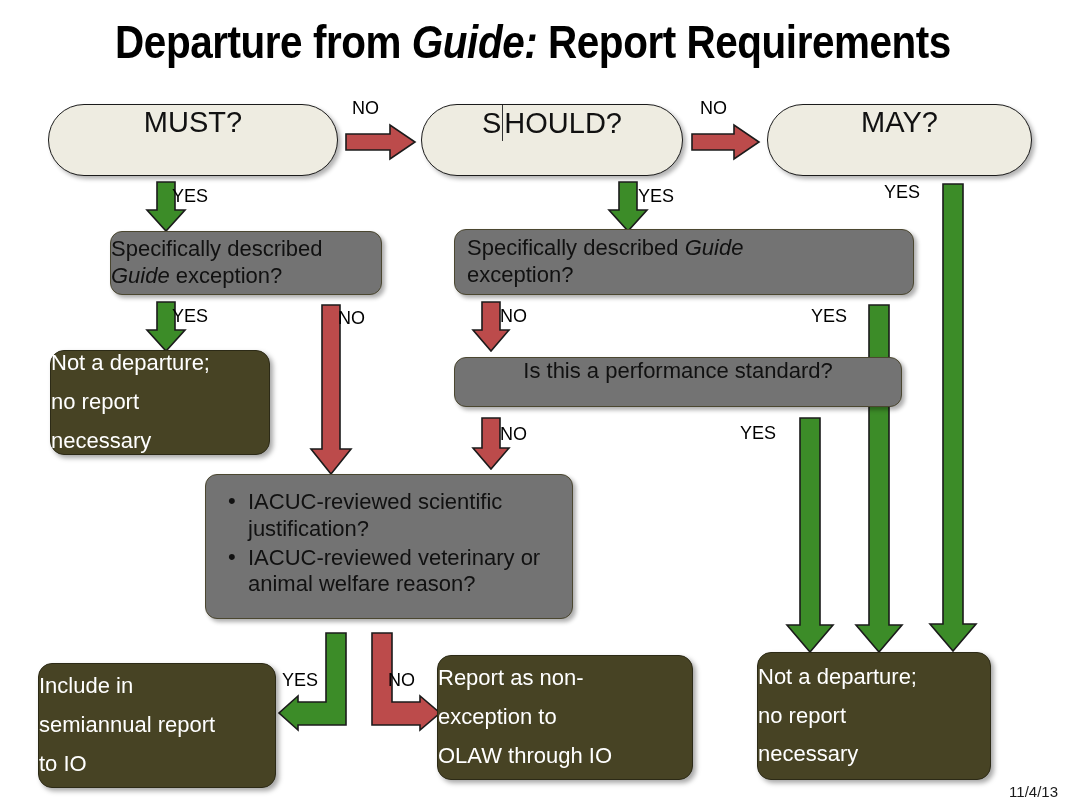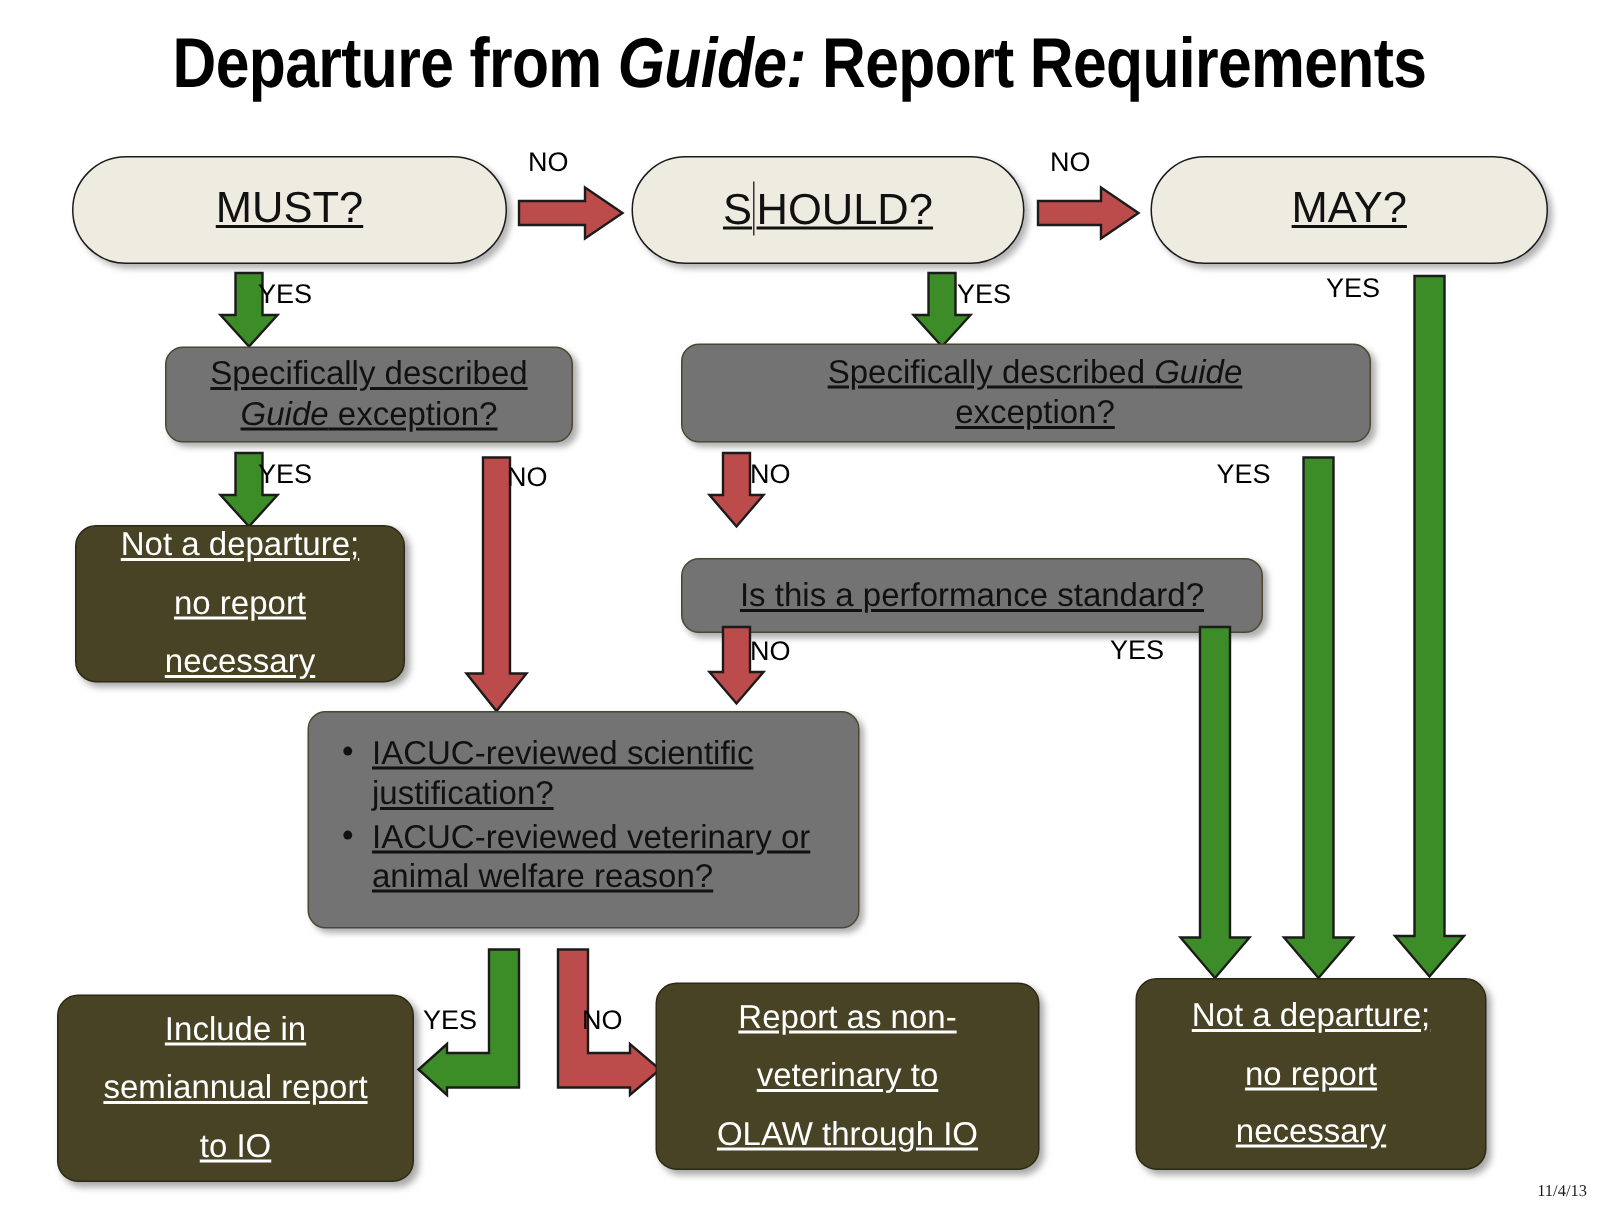--- a/index.html
+++ b/index.html
@@ -22,24 +22,23 @@
     color: #000;
     transform: scaleX(0.86);
     transform-origin: 50% 50%;
     white-space: nowrap;
   }
   .title .it { font-style: italic; }
 
   
   .node {
     position: absolute;
-    display: flex; align-items: center; justify-content: center;
+    display: flex; align-items: flex-start; justify-content: center;
     text-align: center;
     line-height: 1.22;
-    text-decoration: underline;
   }
   .capsule {
     background: #EEECE1;
     border: 1.6px solid #1b1b1b;
     border-radius: 999px;
     color: #111;
     font-size: 29px;
     box-shadow: 3px 3px 4px rgba(0,0,0,0.30);
   }
   .tan {
@@ -83,22 +82,22 @@
 
   
   .caret {
     display: inline-block; width: 1px; height: 36px;
     background: #333; vertical-align: -8px; margin: 0 1px;
   }
 
   
   .datestamp {
     position: absolute; right: 8px; bottom: 4px;
-    font-family: Liberation Serif, serif;
-    font-size: 11px; color: #1a1a1a;
+    font-family: Liberation Sans, sans-serif;
+    font-size: 15px; color: #1a1a1a;
   }
 </style>
 </head>
 <body>
 
 <div id="slide">
 
   <div class="title">
     <span>Departure from </span><span class="it">Guide:</span><span> Report Requirements</span>
   </div>
@@ -187,21 +186,21 @@
     </svg>
   </div>
   <div class="lbl" style="left:811px; top:306px;">YES</div>
 
   <div class="node olive" style="left:50px; top:350px; width:220px; height:105px; flex-direction:column;">
     <div>Not a departure;</div>
     <div>no report</div>
     <div>necessary</div>
   </div>
 
-  <div class="node tan" style="left:454px; top:372px; width:388px; height:50px;">
+  <div class="node tan" style="left:454px; top:357px; width:448px; height:50px;">
     <span>Is this a performance standard?</span>
   </div>
 
   <div class="arrow" style="left:472px; top:418px;">
     <svg width="38" height="52" viewBox="0 0 38 52">
       <path d="M10,0 L28,0 L28,30 L37,30 L19,51 L1,30 L10,30 Z" fill="#BC4B4B" stroke="#1B1B1B" stroke-width="1.6" stroke-linejoin="miter"></path>
     </svg>
   </div>
   <div class="lbl" style="left:500px; top:424px;">NO</div>
 
@@ -234,21 +233,21 @@
   <div class="lbl" style="left:388px; top:670px;">NO</div>
 
   <div class="node olive" style="left:38px; top:663px; width:238px; height:125px; flex-direction:column;">
     <div>Include in</div>
     <div>semiannual report</div>
     <div>to IO</div>
   </div>
 
   <div class="node olive" style="left:437px; top:655px; width:256px; height:125px; flex-direction:column;">
     <div>Report as non-</div>
-    <div>veterinary to</div>
+    <div>exception to</div>
     <div>OLAW through IO</div>
   </div>
 
   <div class="node olive" style="left:757px; top:652px; width:234px; height:128px; flex-direction:column;">
     <div>Not a departure;</div>
     <div>no report</div>
     <div>necessary</div>
   </div>
 
   <div class="datestamp">11/4/13</div>

